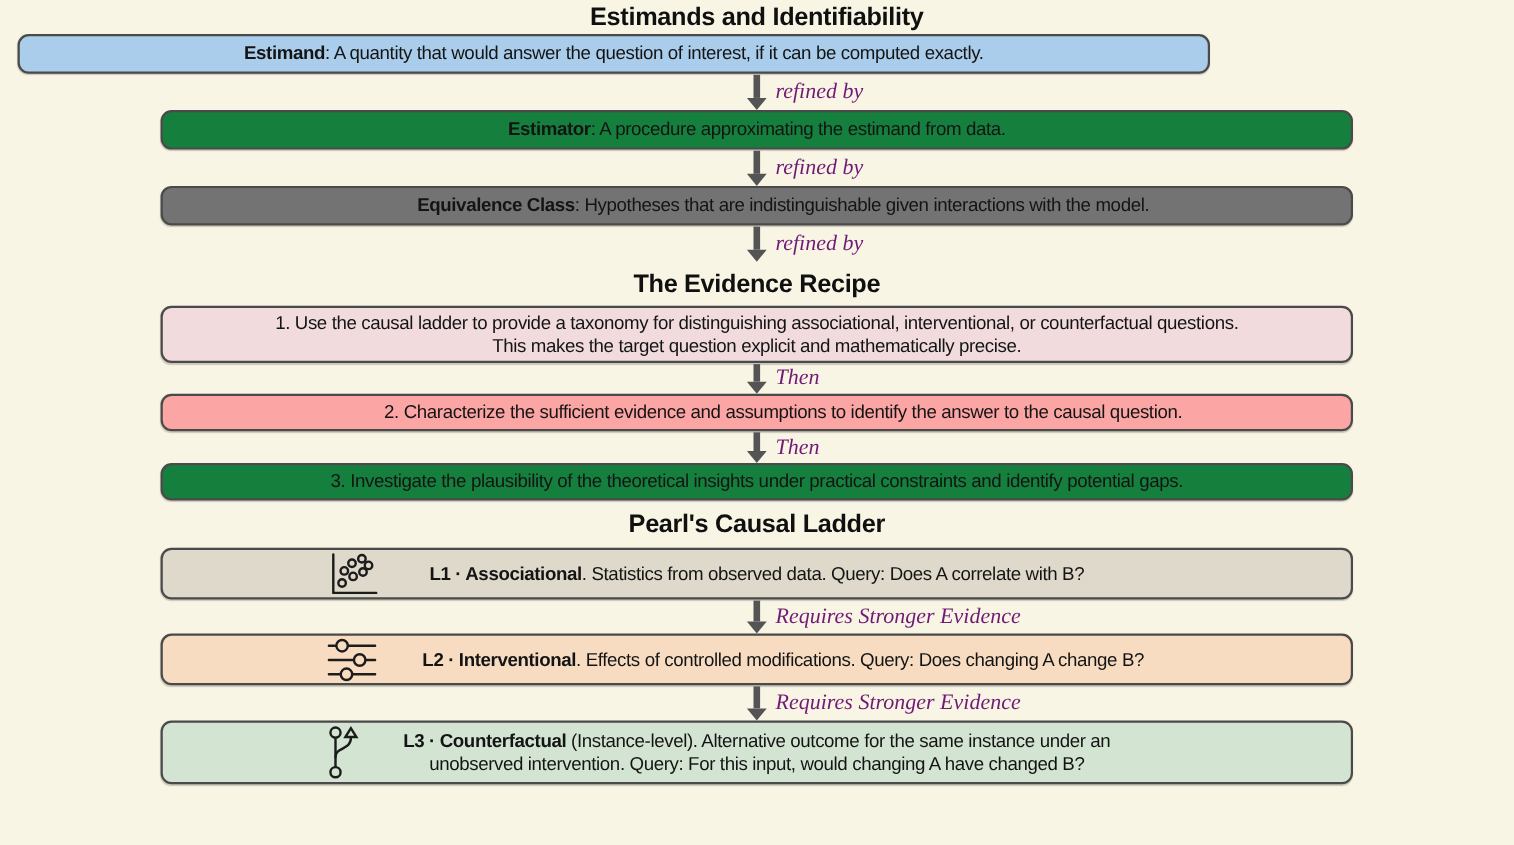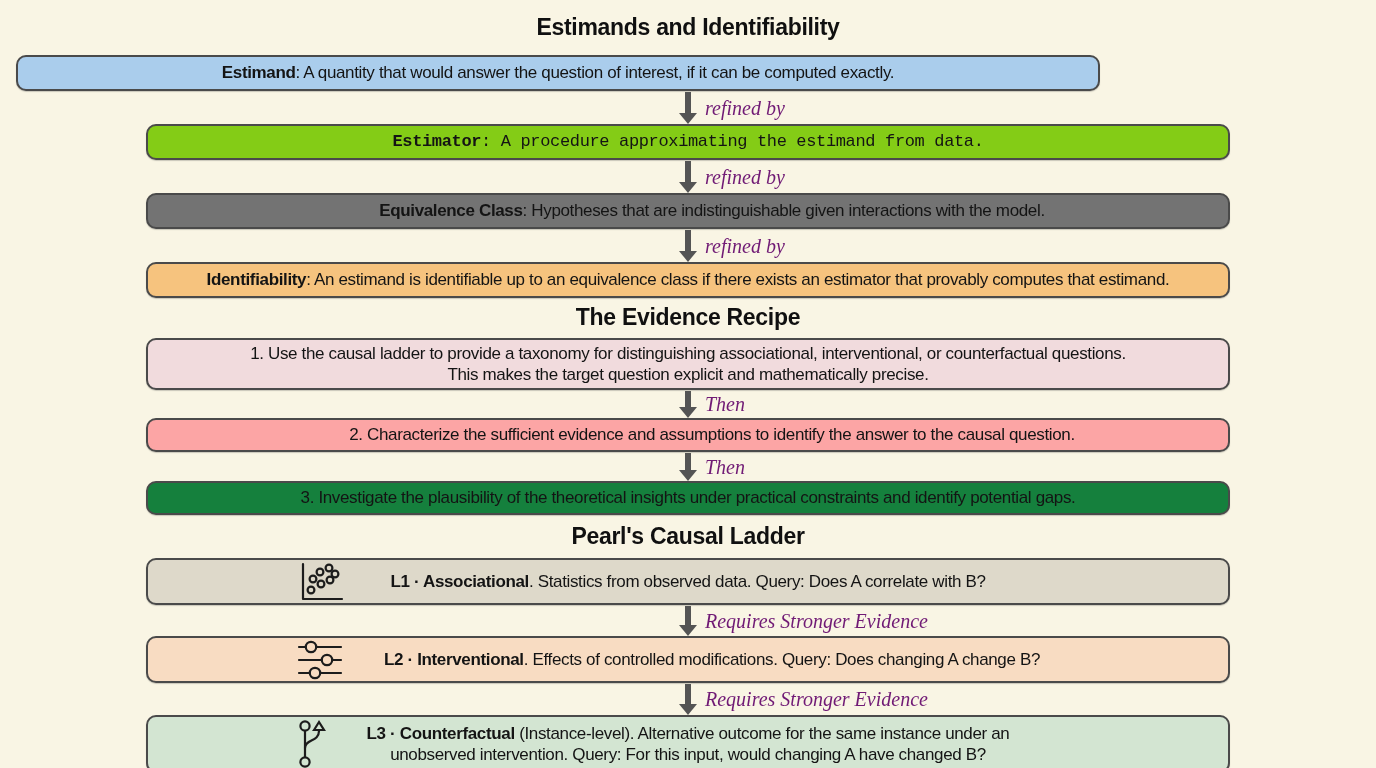--- a/index.html
+++ b/index.html
@@ -9,21 +9,21 @@
     font-family:"Liberation Sans", sans-serif;
     color:#141414;
     overflow:hidden;
   }
   .page { width:1376px; height:768px; position:relative; }
 
   .sec-title {
     text-align:center; font-weight:700; font-size:23px; line-height:1;
     letter-spacing:-0.3px; color:#101010;
   }
-  .t-pad-a { padding:16px 0; }
+  .t-pad-a { padding:4px 0; }
   .t-pad-b { padding:8px 0 9px; }
   .t-pad-c { padding:10px 0 10px; }
 
   .box {
     width:1084px; margin:0 auto; position:relative;
     border:2px solid #4a4a4a; border-radius:10px;
     display:flex; align-items:center; justify-content:center;
     text-align:center; font-size:17px; line-height:1.25;
     letter-spacing:-0.35px; color:#141414;
     box-shadow:0 1px 1px rgba(60,60,60,0.25);
@@ -72,21 +72,21 @@
   </div>
 
   <div class="connector c33">
     <div class="arrow">
         <div class="shaft"></div>
         <div class="head"></div>
       </div>
     <div class="conn-label">refined by</div>
   </div>
 
-  <div class="box h36" style="background-color: #84cc16; font-family: Liberation Mono, monospace;">
+  <div class="box h36" style="background-color: #15803d;">
     <span class="nowrap"><span class="bold">Estimator</span><span>: A procedure approximating the estimand from data.</span></span>
   </div>
 
   <div class="connector c33">
     <div class="arrow">
         <div class="shaft"></div>
         <div class="head"></div>
       </div>
     <div class="conn-label">refined by</div>
   </div>
@@ -96,23 +96,20 @@
   </div>
 
   <div class="connector c33">
     <div class="arrow">
         <div class="shaft"></div>
         <div class="head"></div>
       </div>
     <div class="conn-label">refined by</div>
   </div>
 
-  <div class="box h36" style="background-color: rgb(246, 195, 126);">
-    <span class="nowrap"><span class="bold">Identifiability</span><span>: An estimand is identifiable up to an equivalence class if there exists an estimator that provably computes that estimand.</span></span>
-  </div>
 
   <div class="sec-title t-pad-b">The Evidence Recipe</div>
 
   <div class="box h52" style="background-color: rgb(241, 219, 221);">
     <span class="box-text-wrap">
         <span style="display:block">1. Use the causal ladder to provide a taxonomy for distinguishing associational, interventional, or counterfactual questions.</span>
         <span style="display:block">This makes the target question explicit and mathematically precise.</span>
       </span>
   </div>
 

